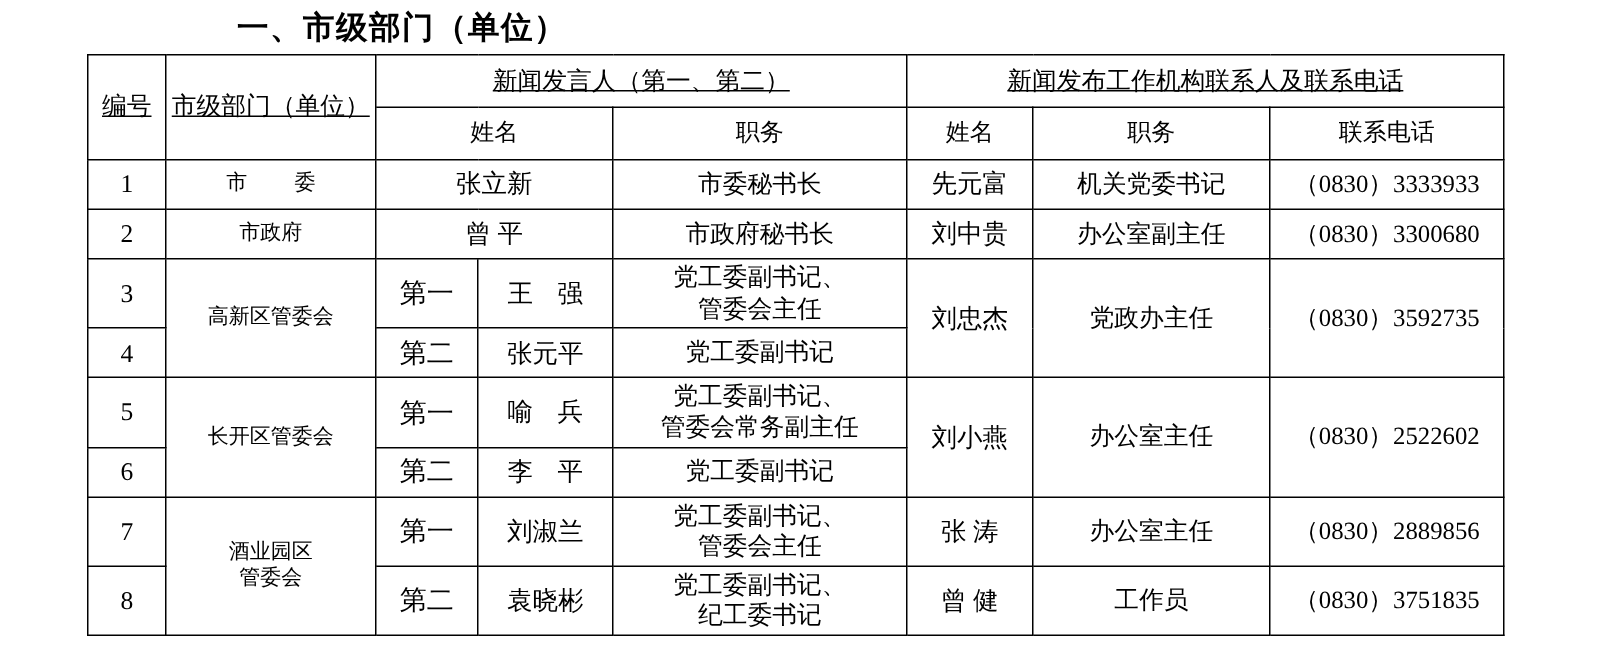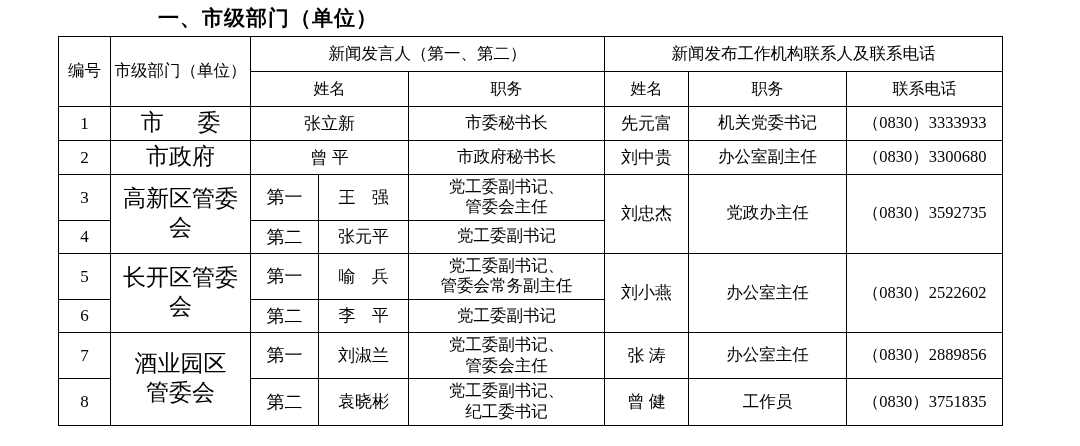--- a/index.html
+++ b/index.html
@@ -45,31 +45,32 @@
     border: 1.5px solid #000;
     text-align: center;
     vertical-align: middle;
     padding: 2px 2px;
     font-weight: normal;
     line-height: 1.25;
   }
   .hdr {
     font-weight: bold;
     font-size: 16.5px;
+    text-decoration: underline;
   }
   .hdr-sm {
     font-weight: bold;
     font-size: 16px;
   }
   .num {
     font-weight: bold;
     font-size: 17px;
   }
   .dept {
-    font-size: 23px;
+    font-size: 14px;
   }
   .spaced2 {
     letter-spacing: 14px;
     text-indent: 14px;
   }
   .spaced-sm {
     letter-spacing: 6px;
     text-indent: 6px;
   }
   .two-line {

